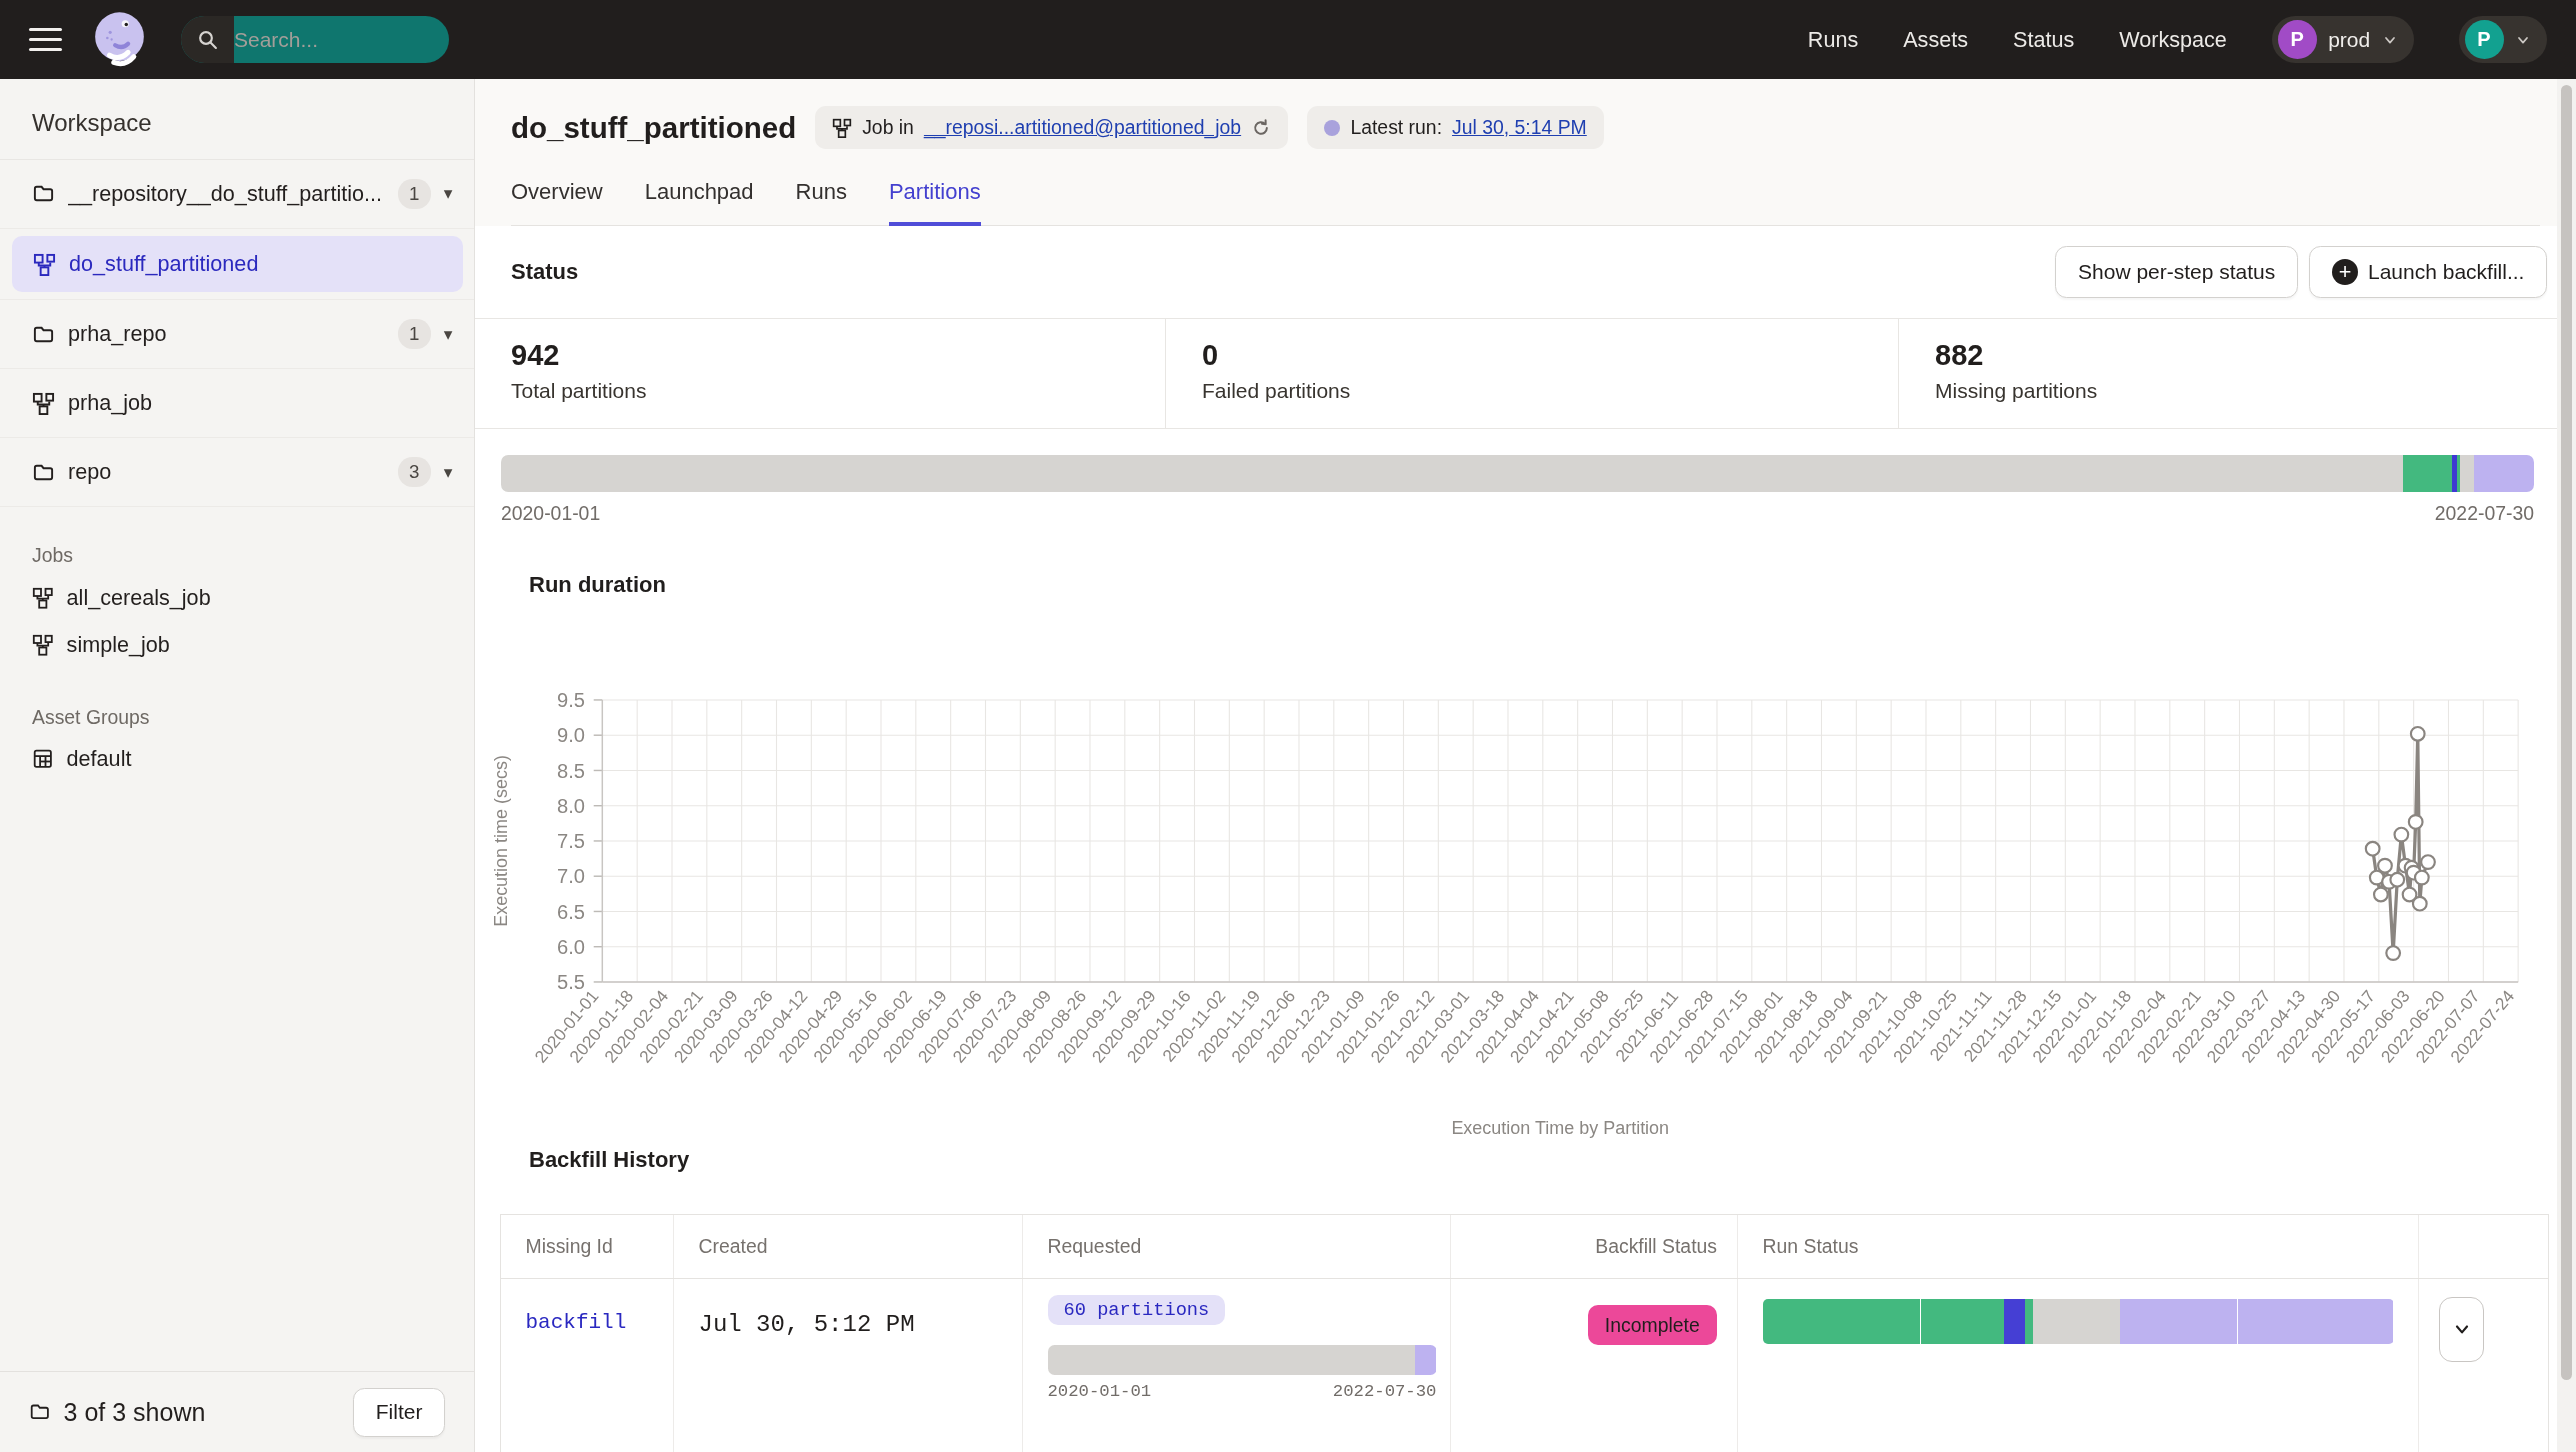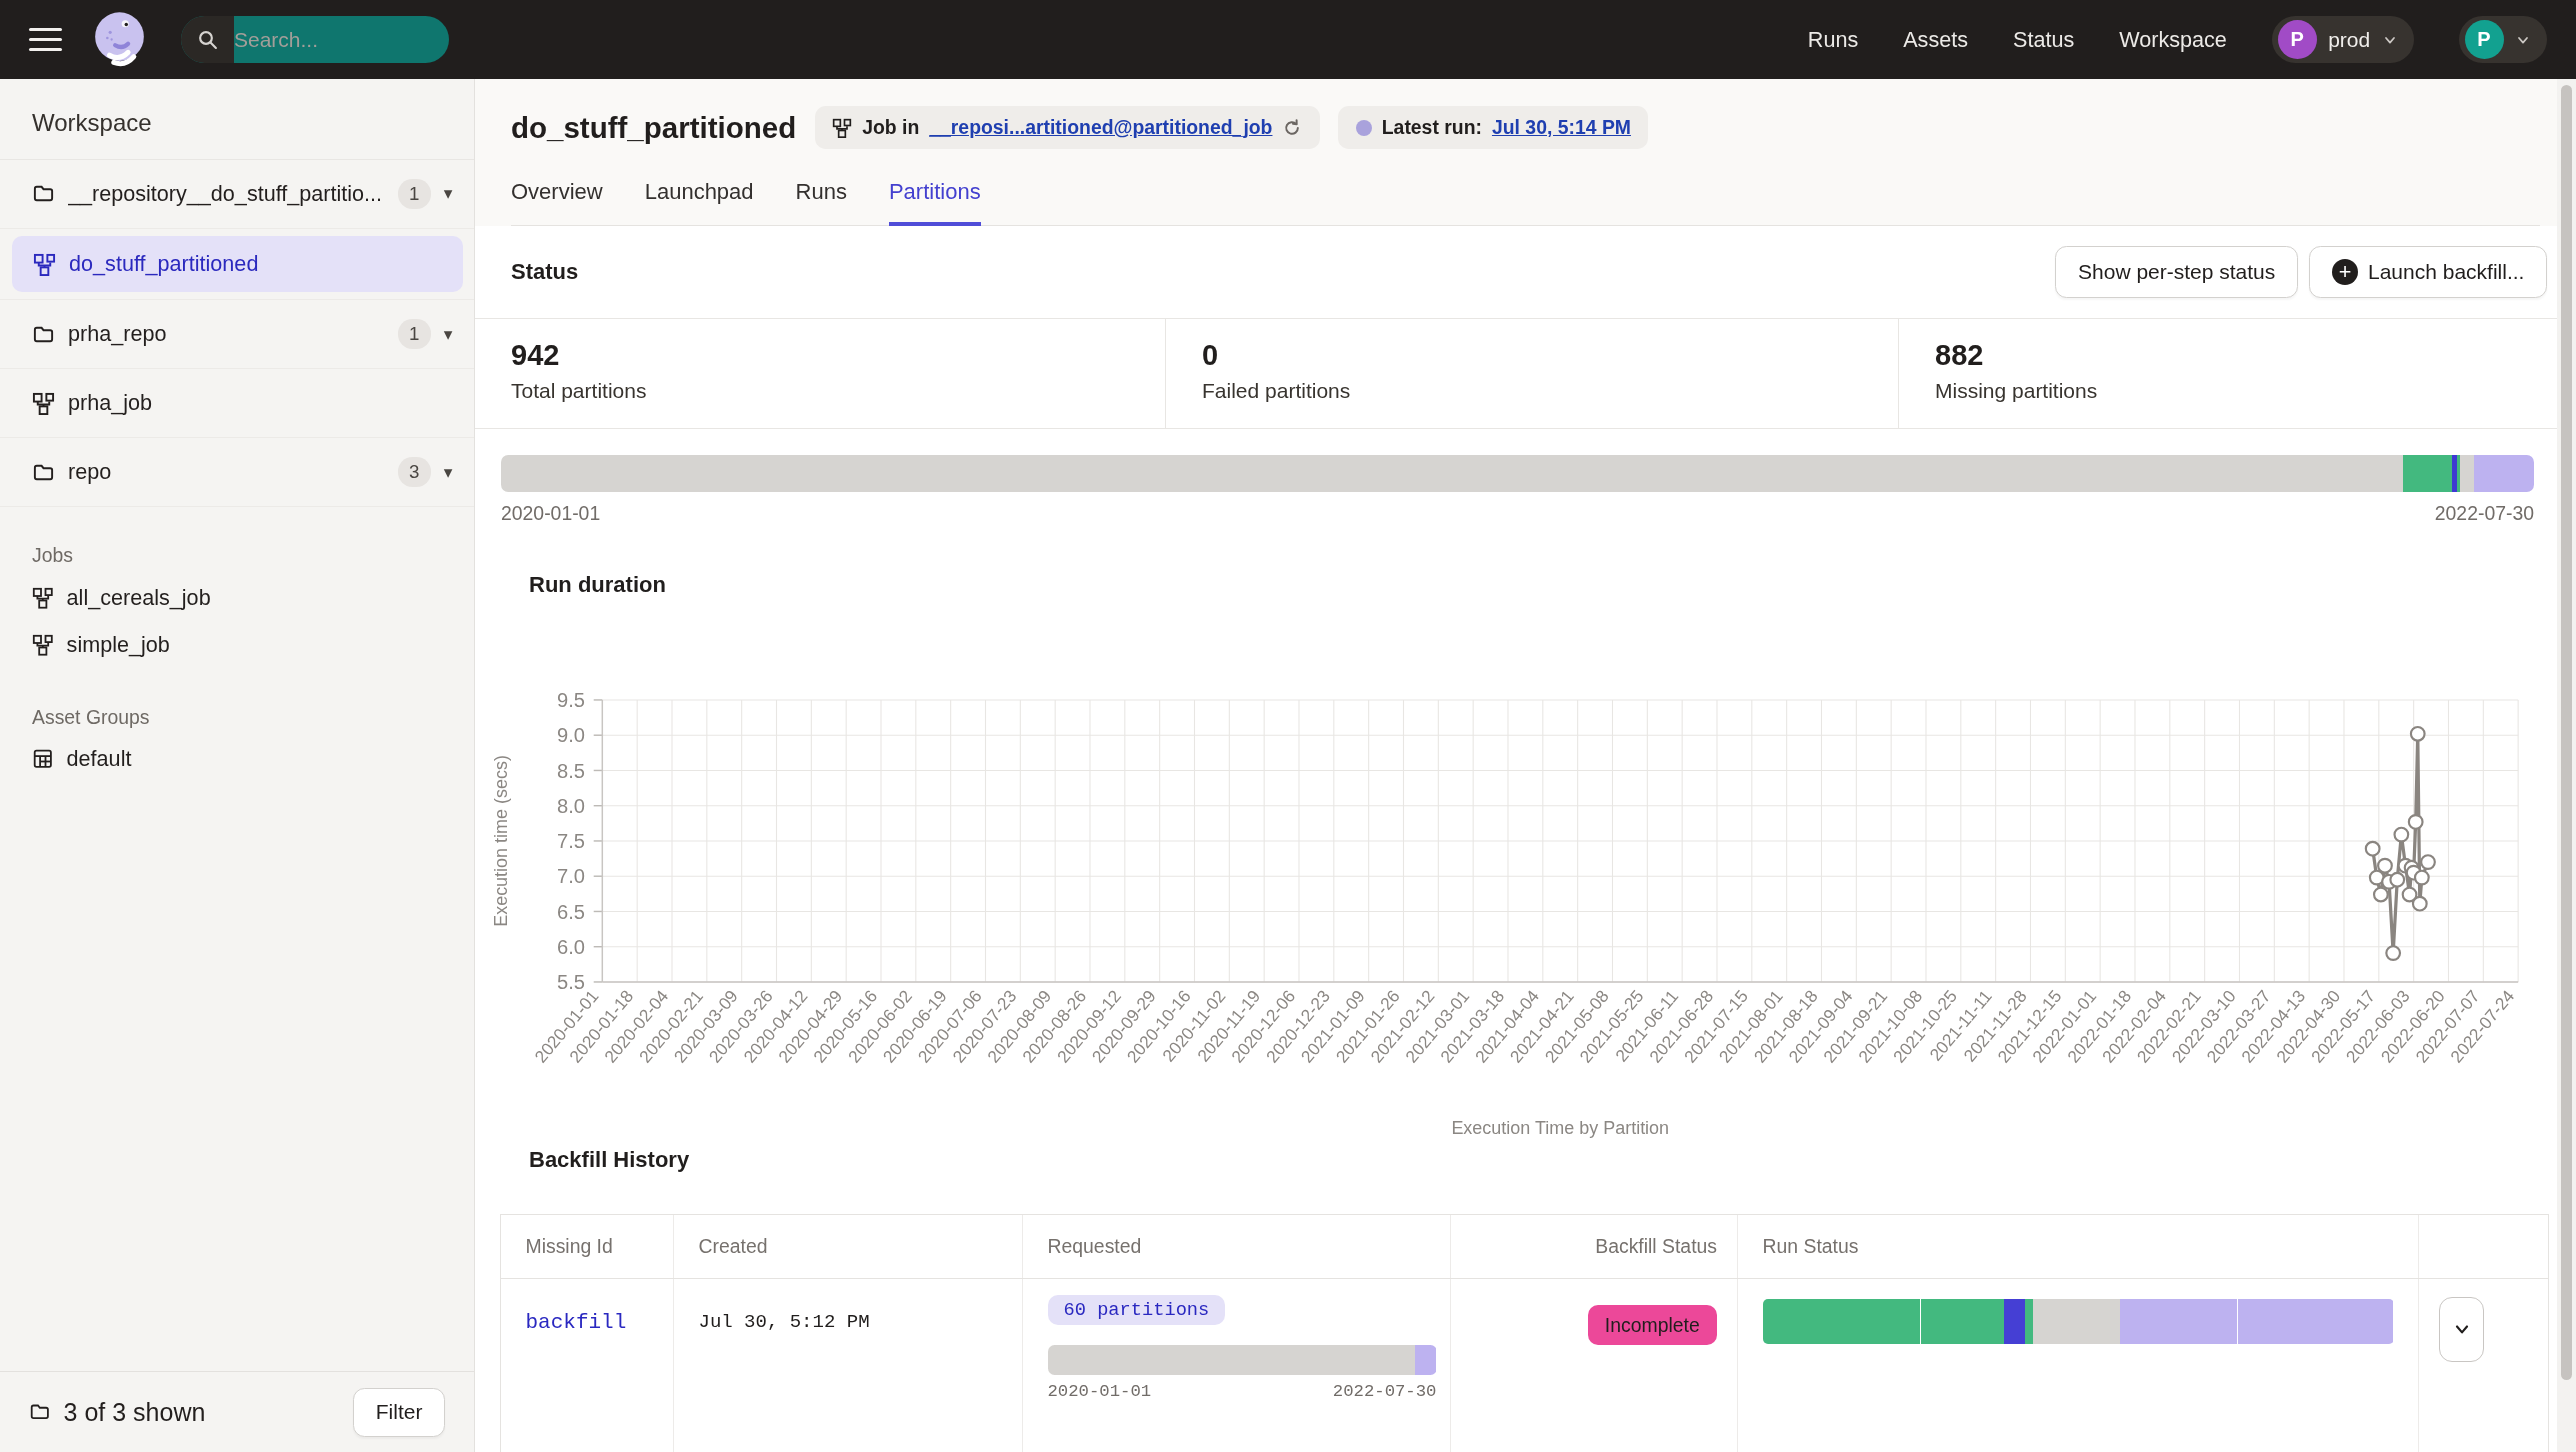--- a/index.html
+++ b/index.html
@@ -44,21 +44,21 @@
   .side-footer { margin-top:auto; border-top:1.4px solid #E3E1DE; height:81px; display:flex; align-items:center; padding:0 29px; gap:13px; }
   .side-footer .shown { font-size:25px; color:#231F1E; }
   .btn { background:#fff; border:1.4px solid #D3D1CE; border-radius:11.5px; font-size:21px; color:#211E1D; padding:0 21.6px; height:52px; display:inline-flex; align-items:center; gap:10px; cursor:pointer; font-family:"Liberation Sans",sans-serif; box-shadow:0 1.4px 2.2px rgba(0,0,0,0.04); }
   .side-footer .btn { margin-left:auto; height:49px; }
 
   
   .main { flex:1; min-width:0; display:flex; flex-direction:column; background:#fff; }
   .main-header { background:#FAF9F7; padding:27px 36px 0; }
   .title-row { display:flex; align-items:center; gap:18.7px; }
   .page-title { font-size:29.5px; font-weight:700; color:#211E1D; }
-  .chip { height:43px; background:#EFEDEA; border-radius:10.8px; display:flex; align-items:center; gap:10px; padding:0 17.3px; font-size:19.4px; color:#211E1D;font-weight:bold; }
+  .chip { height:43px; background:#EFEDEA; border-radius:10.8px; display:flex; align-items:center; gap:10px; padding:0 17.3px; font-size:19.4px; color:#211E1D; }
   .chip a { color:#1F3FB0; text-decoration:underline; cursor:pointer; }
   .run-dot { width:16px; height:16px; border-radius:50%; background:#A9A2DC; flex:none; }
   .tabs { display:flex; gap:42px; margin-top:30px; border-bottom:1.4px solid #E5E3E0; }
   .tab { font-size:22px; color:#33302E; padding-bottom:17.3px; border-bottom:4.3px solid transparent; margin-bottom:-1.4px; cursor:pointer; }
   .tab.active { color:#4340CF; font-weight:500; border-bottom-color:#504DD8; }
 
   .status-row { display:flex; align-items:center; padding:20px 29px 20px 36px; }
   .sec-title { font-size:22px; font-weight:700; color:#211E1D; }
   .status-buttons { margin-left:auto; display:flex; gap:11.5px; }
   .plus-circle { width:26px; height:26px; background:#211E1D; border-radius:50%; color:#fff; display:flex; align-items:center; justify-content:center; font-size:21.6px; line-height:1; flex:none; }
@@ -89,21 +89,21 @@
   .bf-cell { padding-left:24.5px; }
   .c-id { width:173px; flex:none; border-right:1.4px solid #EDEBE9; }
   .c-created { width:349px; flex:none; border-right:1.4px solid #EDEBE9; }
   .c-req { width:428px; flex:none; border-right:1.4px solid #EDEBE9; }
   .c-bstat { width:287px; flex:none; border-right:1.4px solid #EDEBE9; text-align:right; padding-right:20px; padding-left:0; }
   .c-rstat { width:681px; flex:none; border-right:1.4px solid #EDEBE9; }
   .c-act { flex:1; }
   .bf-row { height:209px; }
   .mono { font-family:"Liberation Mono","DejaVu Sans Mono",monospace; }
   .bf-id-link { font-size:21px; color:#2A28C0; text-decoration:none; cursor:pointer; }
-  .bf-created { font-size:19px; color:#211E1D; }
+  .bf-created { font-size:24px; color:#211E1D; }
   .req-chip { display:inline-block; background:#E4E1F8; color:#2A28C0; border-radius:10px; padding:4px 16px; font-size:18.7px; }
   .req-minibar { width:389px; margin-top:20px; }
   .req-minibar .seg-bar { height:30px; border-radius:6.5px; }
   .req-labels { display:flex; justify-content:space-between; width:389px; font-size:17.3px; color:#716C68; margin-top:7.2px; }
   .bstat-chip { display:inline-block; background:#ec4899; color:#211E1D; border-radius:10px; padding:8.6px 17.3px; font-size:19.4px; }
   .rstat-bar { height:45px; margin-top:0; }
   .rstat-bar .seg-bar { height:45px; border-radius:5px; }
   .chev-btn { width:45px; height:65px; border:1.4px solid #C9C6C3; border-radius:13px; background:#fff; display:flex; align-items:center; justify-content:center; cursor:pointer; }
 
   

